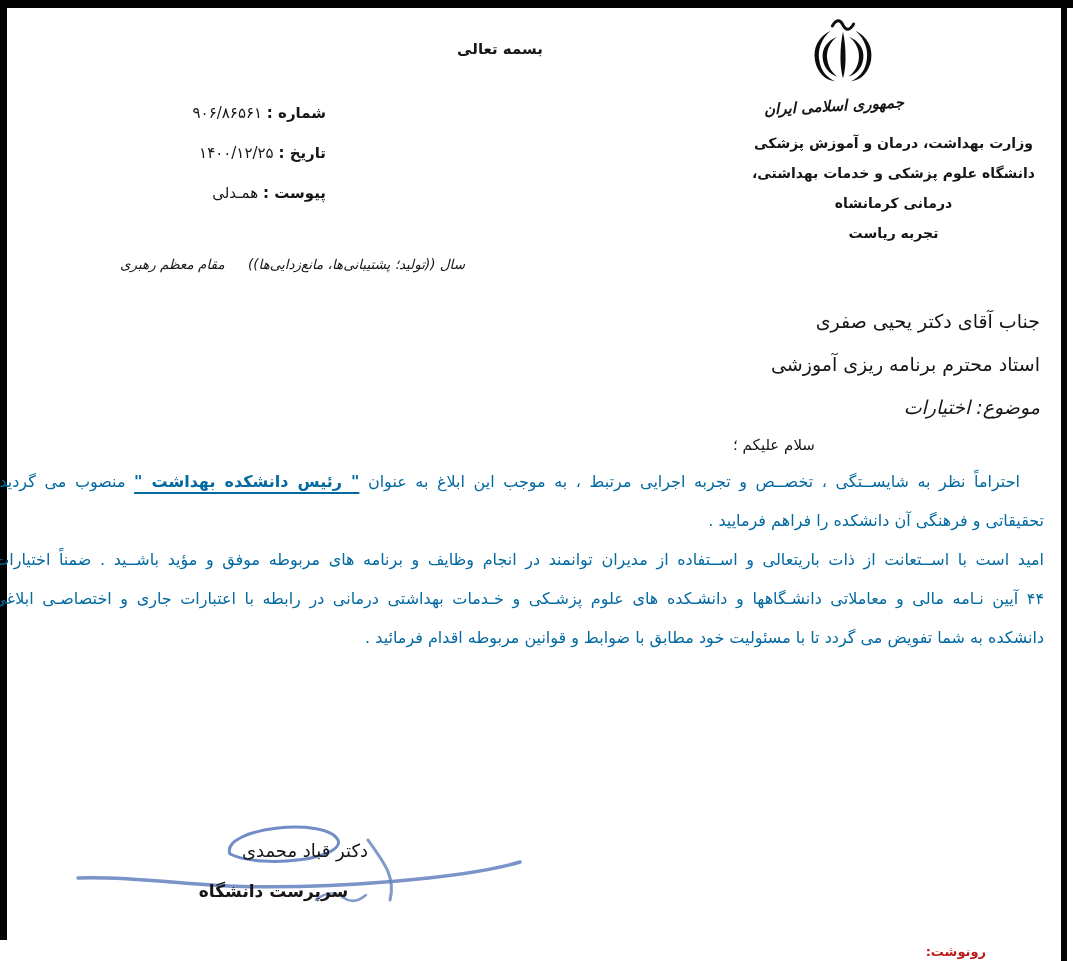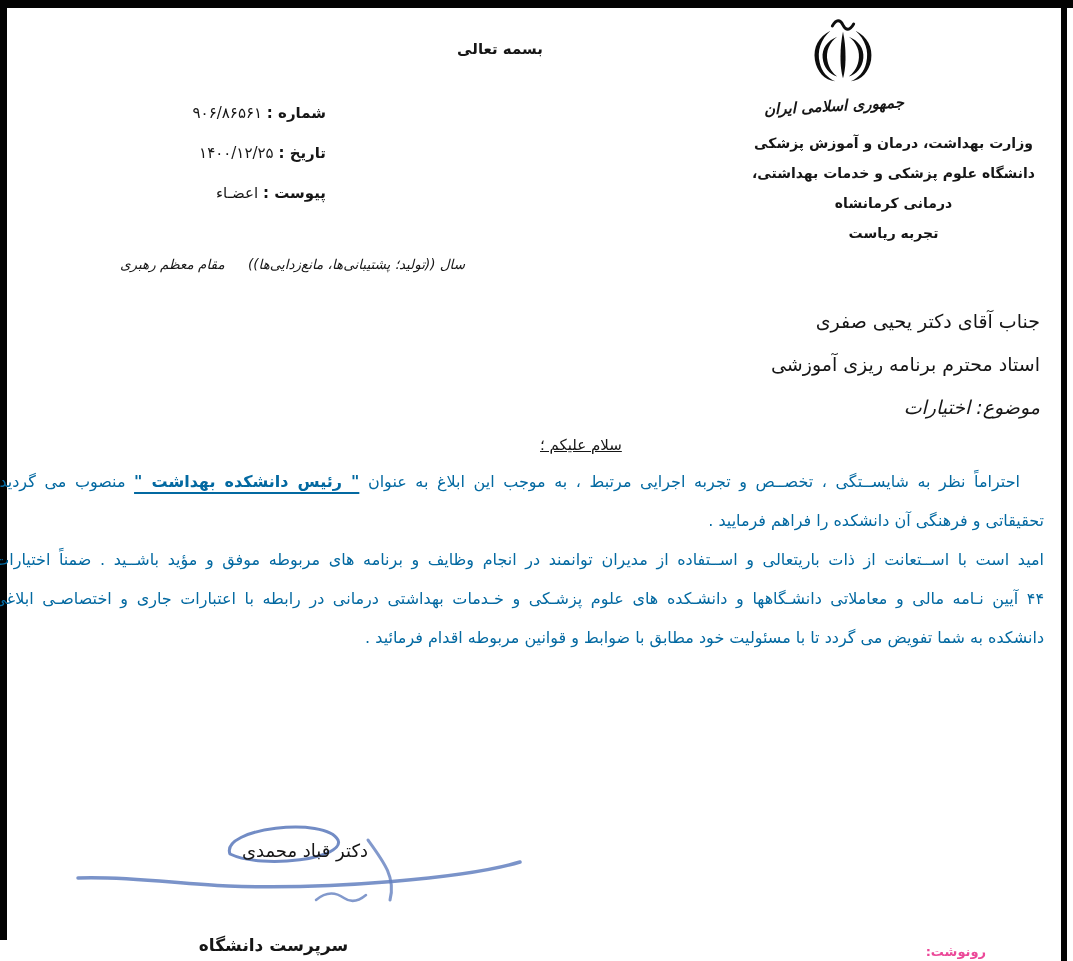--- a/index.html
+++ b/index.html
@@ -28,39 +28,39 @@
   .meta-row{margin-bottom:22px;white-space:nowrap;}
   .meta-row .lbl{font-weight:bold;}
   
   .slogan{left:120px;top:256px;width:345px;display:flex;direction:rtl;
     justify-content:space-between;font-style:italic;font-size:13.5px;}
   
   .recipient{left:540px;top:300px;width:500px;direction:rtl;text-align:right;
     font-weight:normal;font-size:19px;line-height:43px;}
   .recipient .subject{font-style:italic;}
   
-  .greeting{left:540px;top:436px;width:468px;direction:rtl;text-align:left;
-    font-size:15px;text-decoration:underline;}
+  .greeting{left:540px;top:436px;width:468px;direction:rtl;text-align:center;
+    font-size:15px;}
   
   .body-text{left:26px;top:462px;width:1018px;direction:rtl;text-align:right;
     font-size:16px;line-height:39px;color:#0369a1;}
   .line{white-space:nowrap;}
   .fill{word-spacing:3.5px;}
   .indent{padding-right:24px;}
   .hl{font-weight:bold;text-decoration:underline;
     text-decoration-thickness:2px;text-underline-offset:5px;}
   
   .sig-svg{left:68px;top:812px;width:470px;height:95px;}
   .sig-name{left:205px;top:840px;width:200px;text-align:center;
     font-weight:normal;font-size:18px;direction:rtl;}
-  .sig-role{left:176px;top:935px;width:195px;text-align:center;
+  .sig-role{left:176px;top:881px;width:195px;text-align:center;
     font-weight:bold;font-size:17px;direction:rtl;}
   
   .footnote{left:896px;top:944px;width:90px;direction:rtl;text-align:right;
-    font-weight:bold;font-size:13px;color:#ec4899;}
+    font-weight:bold;font-size:13px;color:#b91c1c;}
 </style>
 </head>
 <body>
 
 <div class="abs b-top"></div>
 <div class="abs b-left"></div>
 <div class="abs b-right"></div>
 
 <div class="abs bismillah">بسمه تعالی</div>
 
@@ -90,21 +90,21 @@
   <div class="meta-row">
     <span class="lbl">شماره :</span>
     <span class="val">۹۰۶/۸۶۵۶۱</span>
   </div>
   <div class="meta-row">
     <span class="lbl">تاریخ :</span>
     <span class="val">۱۴۰۰/۱۲/۲۵</span>
   </div>
   <div class="meta-row">
     <span class="lbl">پیوست :</span>
-    <span class="val">اعضـاء</span>
+    <span class="val">همـدلی</span>
   </div>
 </div>
 
 <div class="abs slogan">
   <span>سال ((تولید؛ پشتیبانی‌ها، مانع‌زدایی‌ها))</span>
   <span>مقام معظم رهبری</span>
 </div>
 
 <div class="abs recipient">
   <div>جناب آقای دکتر یحیی صفری</div>

